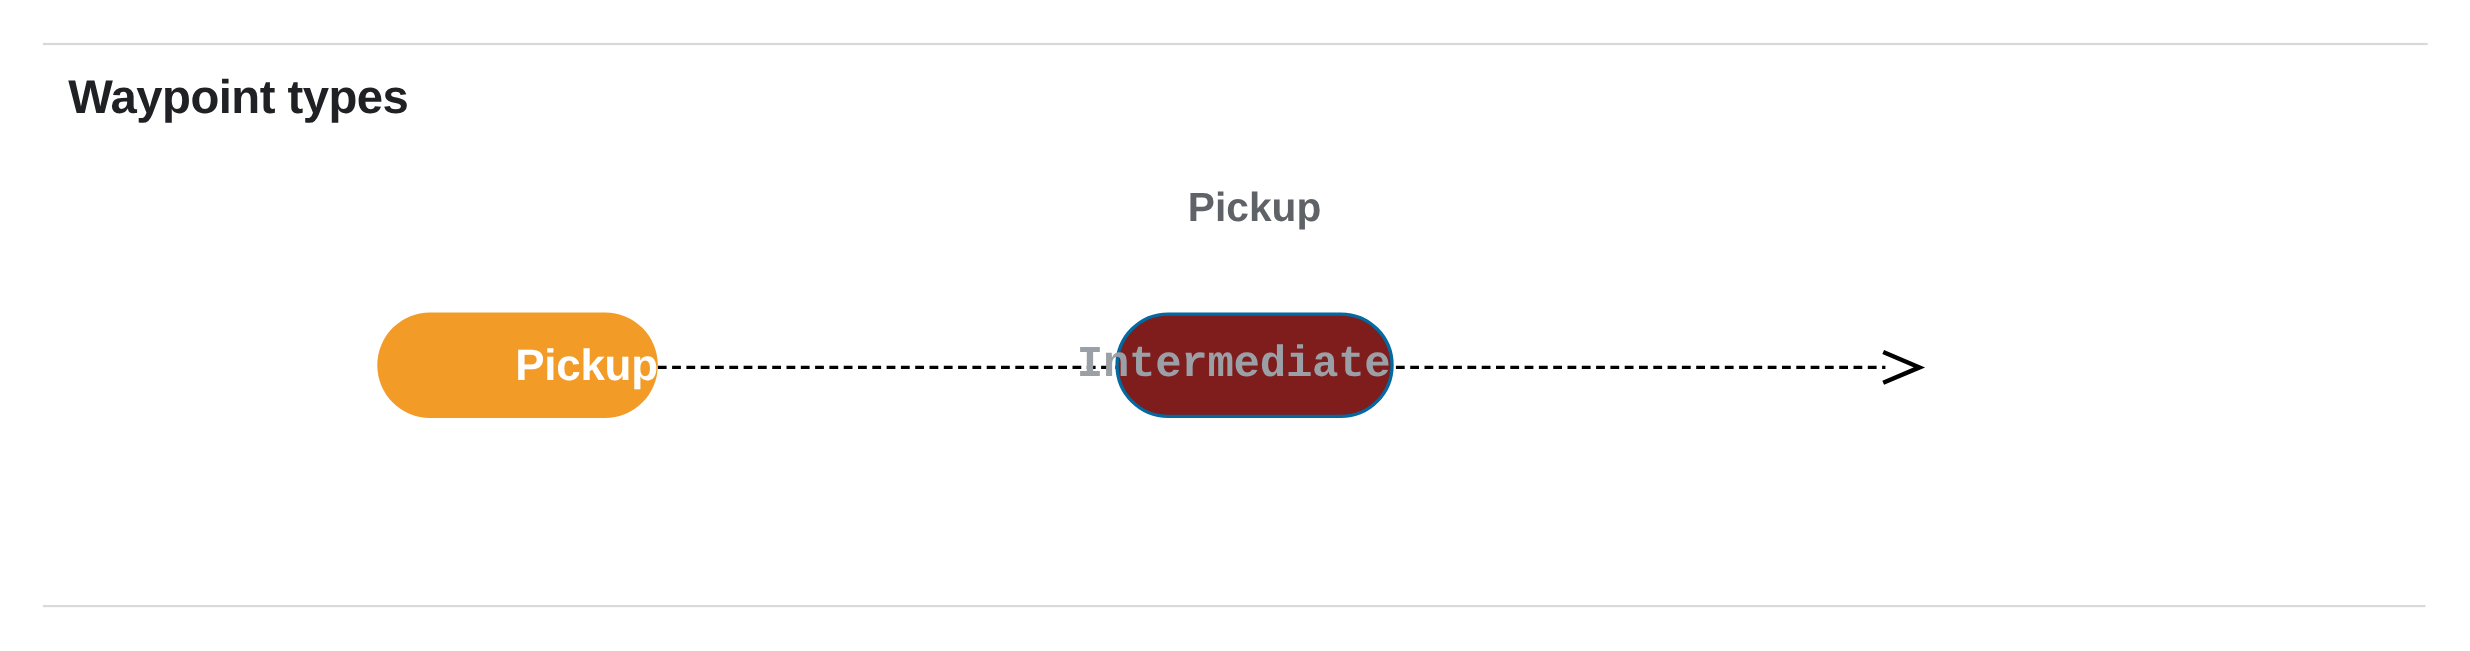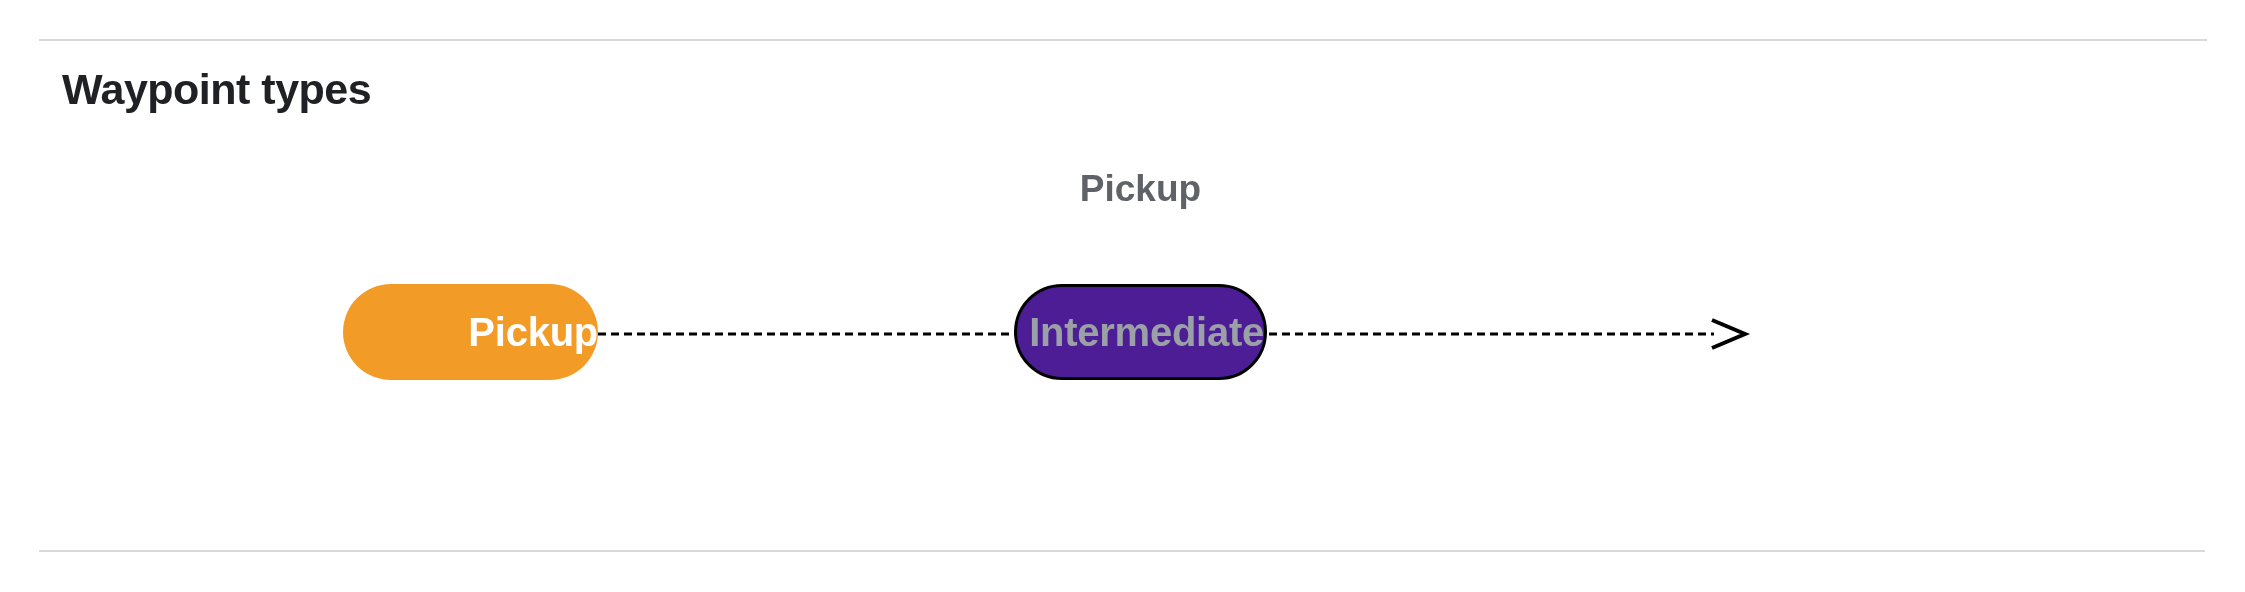--- a/index.html
+++ b/index.html
@@ -56,23 +56,24 @@
     font-size: 40px;
     font-weight: bold;
     box-sizing: border-box;
     letter-spacing: -0.25px;
   }
   .pill.terminal {
     background: #f29b27;
     color: #ffffff;
   }
   .pill.via {
-    background: #4c1d95;
-    border: 3px solid #000000;
+    background: #7f1d1d;
+    border: 3px solid #0369a1;
     color: #9aa0a6;
+    font-family: Liberation Mono, monospace;
   }
   .pill.pickup       { left: 343px;  width: 255px; }
   .pill.intermediate { left: 1014px; width: 253px; }
   .pill.dropoff      { left: 1750px; width: 255px; }
 
   .edge-layer {
     position: absolute;
     left: 0;
     top: 0;
     pointer-events: none;

